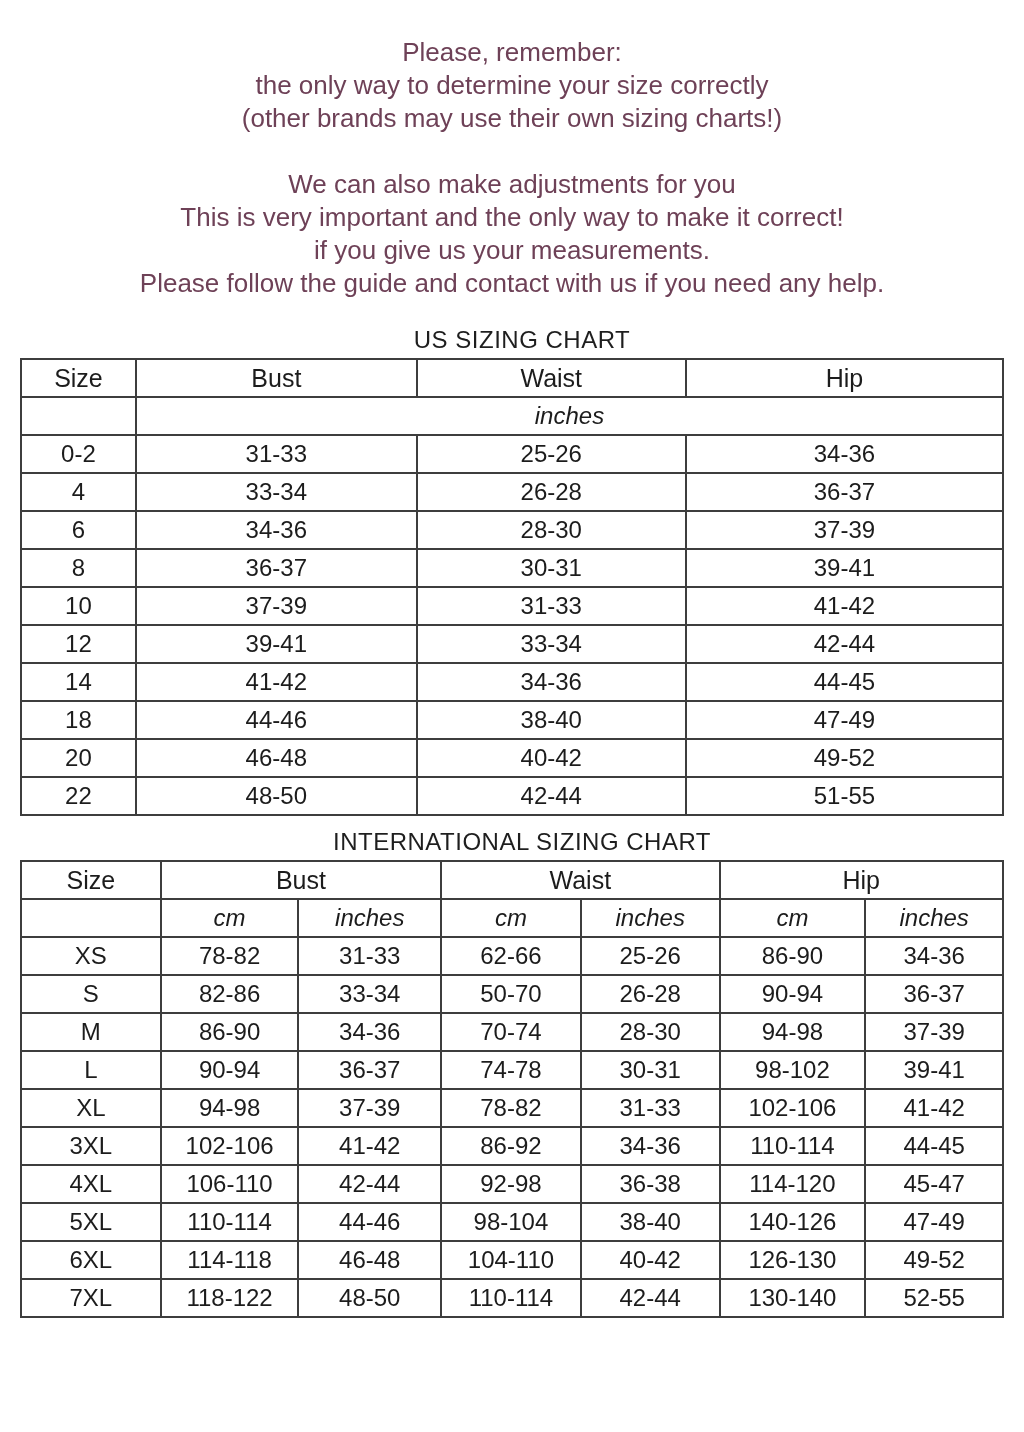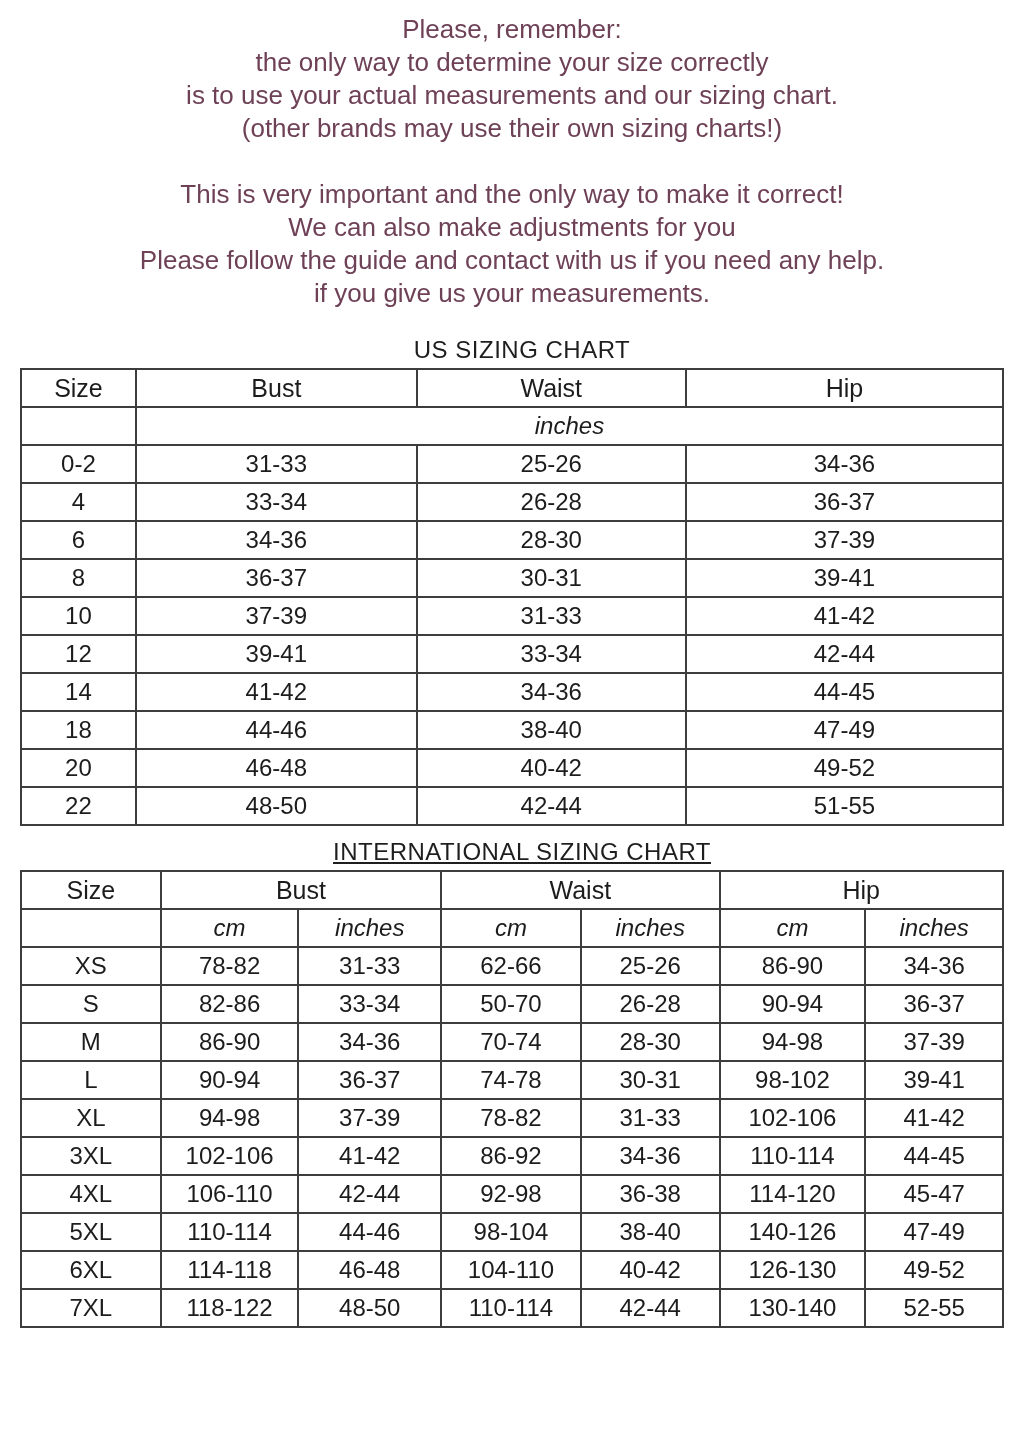--- a/index.html
+++ b/index.html
@@ -10,40 +10,41 @@
     height: 1432px;
     overflow: hidden;
     font-family: "Liberation Sans", "DejaVu Sans", sans-serif;
   }
   .page {
     width: 1024px;
     height: 1432px;
     position: relative;
   }
   .intro {
-    padding-top: 13px;
+    padding-top: 24px;
     text-align: center;
     color: #6e4157;
     font-size: 26px;
     line-height: 33px;
     font-weight: 300;
+    margin-top: 12px;
   }
   .intro .line { white-space: nowrap; }
   .para-gap { height: 33px; }
   .chart-title {
     text-align: center;
     color: #1e1e1e;
     font-size: 24px;
     line-height: 28px;
     letter-spacing: 0.5px;
     font-weight: 300;
     padding-left: 20px;
   }
   #us-title { margin-top: 26px; margin-bottom: 4px; }
-  #intl-title { margin-top: 12px; margin-bottom: 4px; text-decoration: underline; }
+  #intl-title { margin-top: 12px; margin-bottom: 4px; }
   table.sizing {
     width: 984px;
     margin: 0 auto;
     border-collapse: collapse;
     table-layout: fixed;
     color: #1c1c1c;
     font-weight: 300;
   }
   table.sizing th, table.sizing td {
     border: 2px solid #3d3d3d;
@@ -59,27 +60,26 @@
   .unit-cell { font-size: 24px; font-style: italic; }
 </style>
 </head>
 <body>
 
 <div class="page">
 
   <div class="intro" style="color: rgb(110, 65, 87);">
     <div class="line">Please, remember:</div>
     <div class="line">the only way to determine your size correctly</div>
-    <div class="line">is to use your actual measurements and our sizing chart.</div>
     <div class="line">(other brands may use their own sizing charts!)</div>
     <div class="para-gap"></div>
+    <div class="line">We can also make adjustments for you</div>
     <div class="line">This is very important and the only way to make it correct!</div>
-    <div class="line">We can also make adjustments for you</div>
+    <div class="line">if you give us your measurements.</div>
     <div class="line">Please follow the guide and contact with us if you need any help.</div>
-    <div class="line">if you give us your measurements.</div>
   </div>
 
   <div class="chart-title" id="us-title">US SIZING CHART</div>
 
   <table class="sizing">
     <colgroup>
       <col style="width:11.7%">
       <col style="width:28.6%">
       <col style="width:27.4%">
       <col style="width:32.3%">

